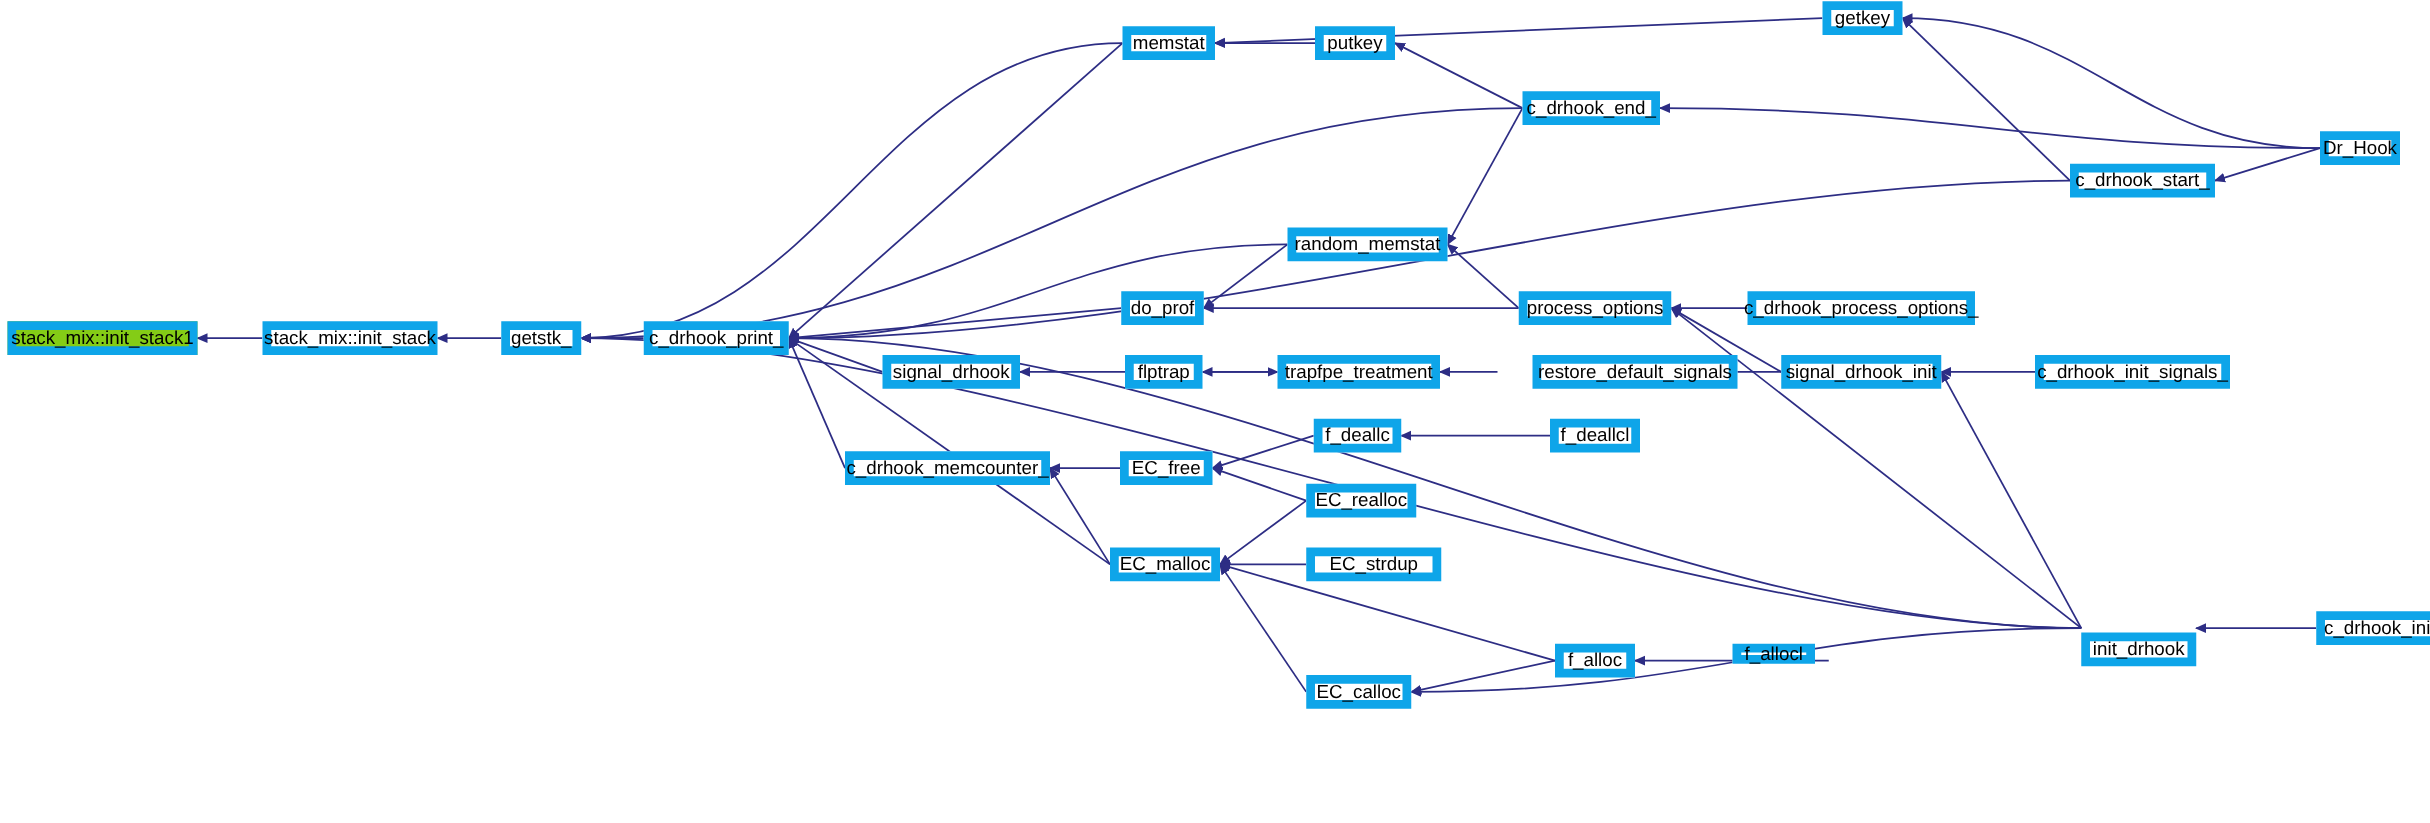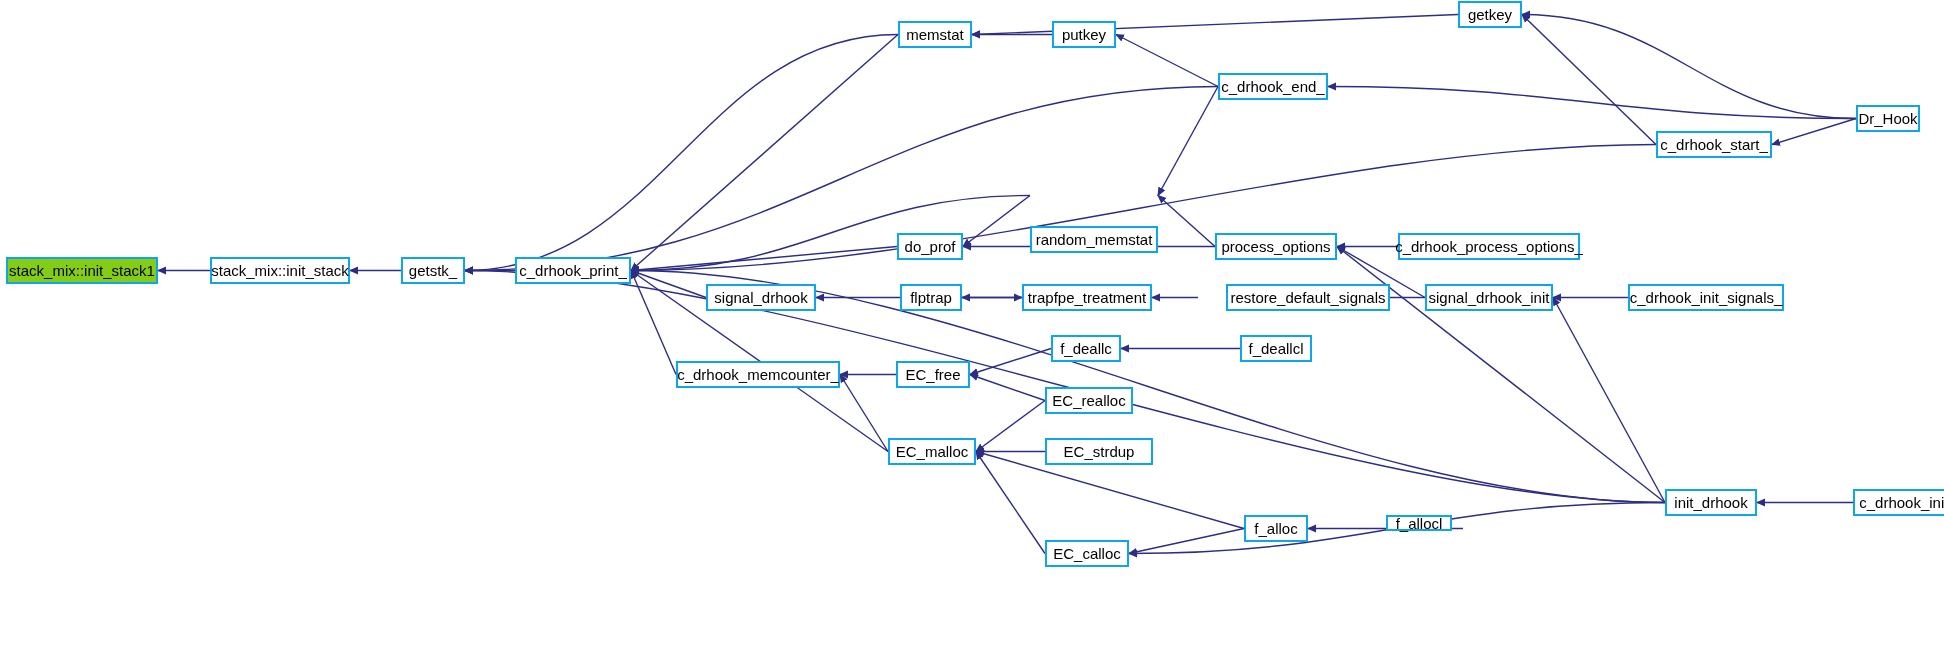--- a/index.html
+++ b/index.html
@@ -3,21 +3,21 @@
 <meta charset="utf-8">
 <style>
   html,body{margin:0;padding:0;background:#ffffff;}
   body{font-family:"Liberation Sans", sans-serif;}
   #canvas{position:relative;width:1944px;height:658px;background:#ffffff;overflow:hidden;}
   #edges{position:absolute;left:0;top:0;width:1944px;height:658px;}
   .node{
     position:absolute;
     box-sizing:border-box;
     background:#ffffff;
-    border:2px solid #0ea5e9;
+    border:7px solid #0ea5e9;
     display:flex;
     align-items:center;
     justify-content:center;
     font-family:"Liberation Sans", sans-serif;
     font-size:15px;
     color:#000000;
     white-space:nowrap;
     line-height:1;
   }
   .node.highlight{background:#84cc16;}
@@ -107,21 +107,21 @@
       </div>
       <div class="node" style="left: 1856px; top: 105px; width: 64px; height: 27px;">
         <span>Dr_Hook</span>
       </div>
       <div class="node" style="left: 1218px; top: 73px; width: 110px; height: 27px;">
         <span>c_drhook_end_</span>
       </div>
       <div class="node" style="left: 1656px; top: 131px; width: 116px; height: 27px;">
         <span>c_drhook_start_</span>
       </div>
-      <div class="node" style="left: 1030px; top: 182px; width: 128px; height: 27px; margin-top: 44px;">
+      <div class="node" style="left: 1030px; top: 182px; width: 128px; height: 27px;">
         <span>random_memstat</span>
       </div>
       <div class="node" style="left: 897px; top: 233px; width: 66px; height: 27px;">
         <span>do_prof</span>
       </div>
       <div class="node" style="left: 1215px; top: 233px; width: 122px; height: 27px;">
         <span>process_options</span>
       </div>
       <div class="node" style="left: 1398px; top: 233px; width: 182px; height: 27px;">
         <span>c_drhook_process_options_</span>
@@ -167,20 +167,20 @@
       </div>
       <div class="node" style="left: 1244px; top: 515px; width: 64px; height: 27px;">
         <span>f_alloc</span>
       </div>
       <div class="node" style="left: 1386px; top: 515px; width: 66px; height: 16px;">
         <span>f_allocl</span>
       </div>
       <div class="node" style="left: 1045px; top: 540px; width: 84px; height: 27px; text-align: right;">
         <span>EC_calloc</span>
       </div>
-      <div class="node" style="left: 1665px; top: 489px; width: 92px; height: 27px;">
+      <div class="node" style="left: 1665px; top: 506px; width: 92px; height: 27px;">
         <span>init_drhook</span>
       </div>
       <div class="node" style="left: 1853px; top: 489px; width: 110px; height: 27px;">
         <span>c_drhook_init_</span>
       </div>
     </div>
 </div>
 
 </body></html>

